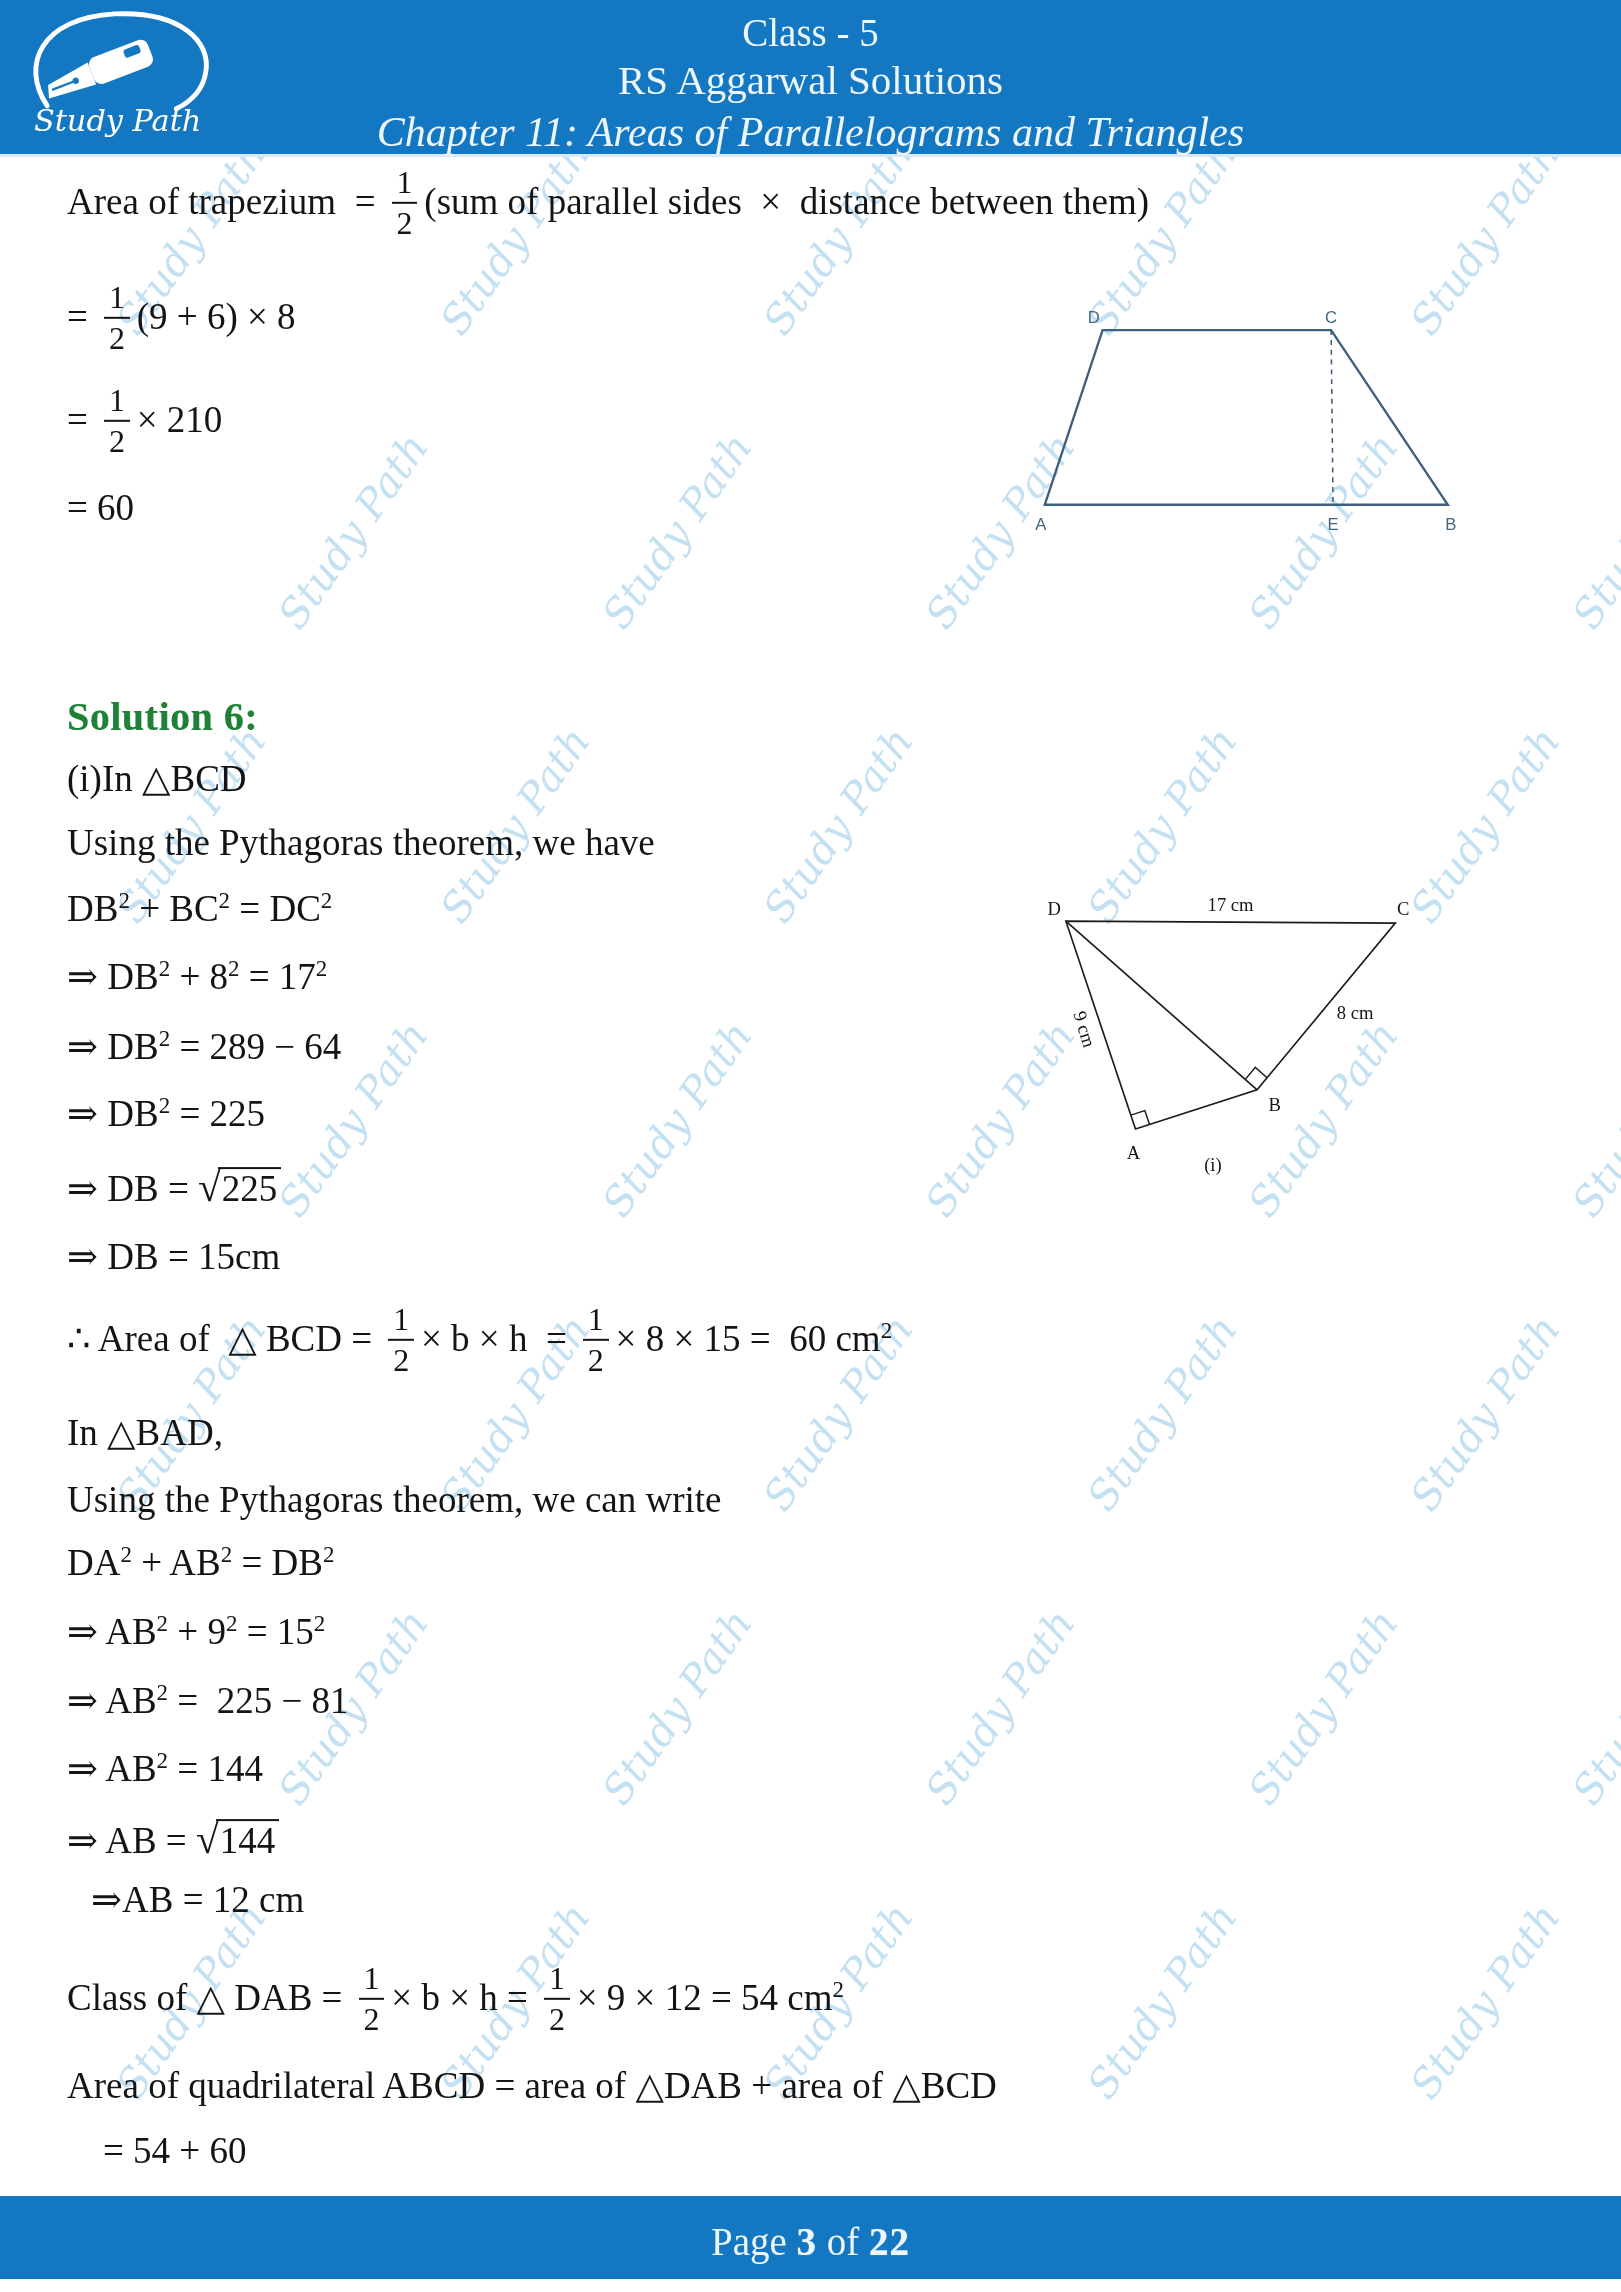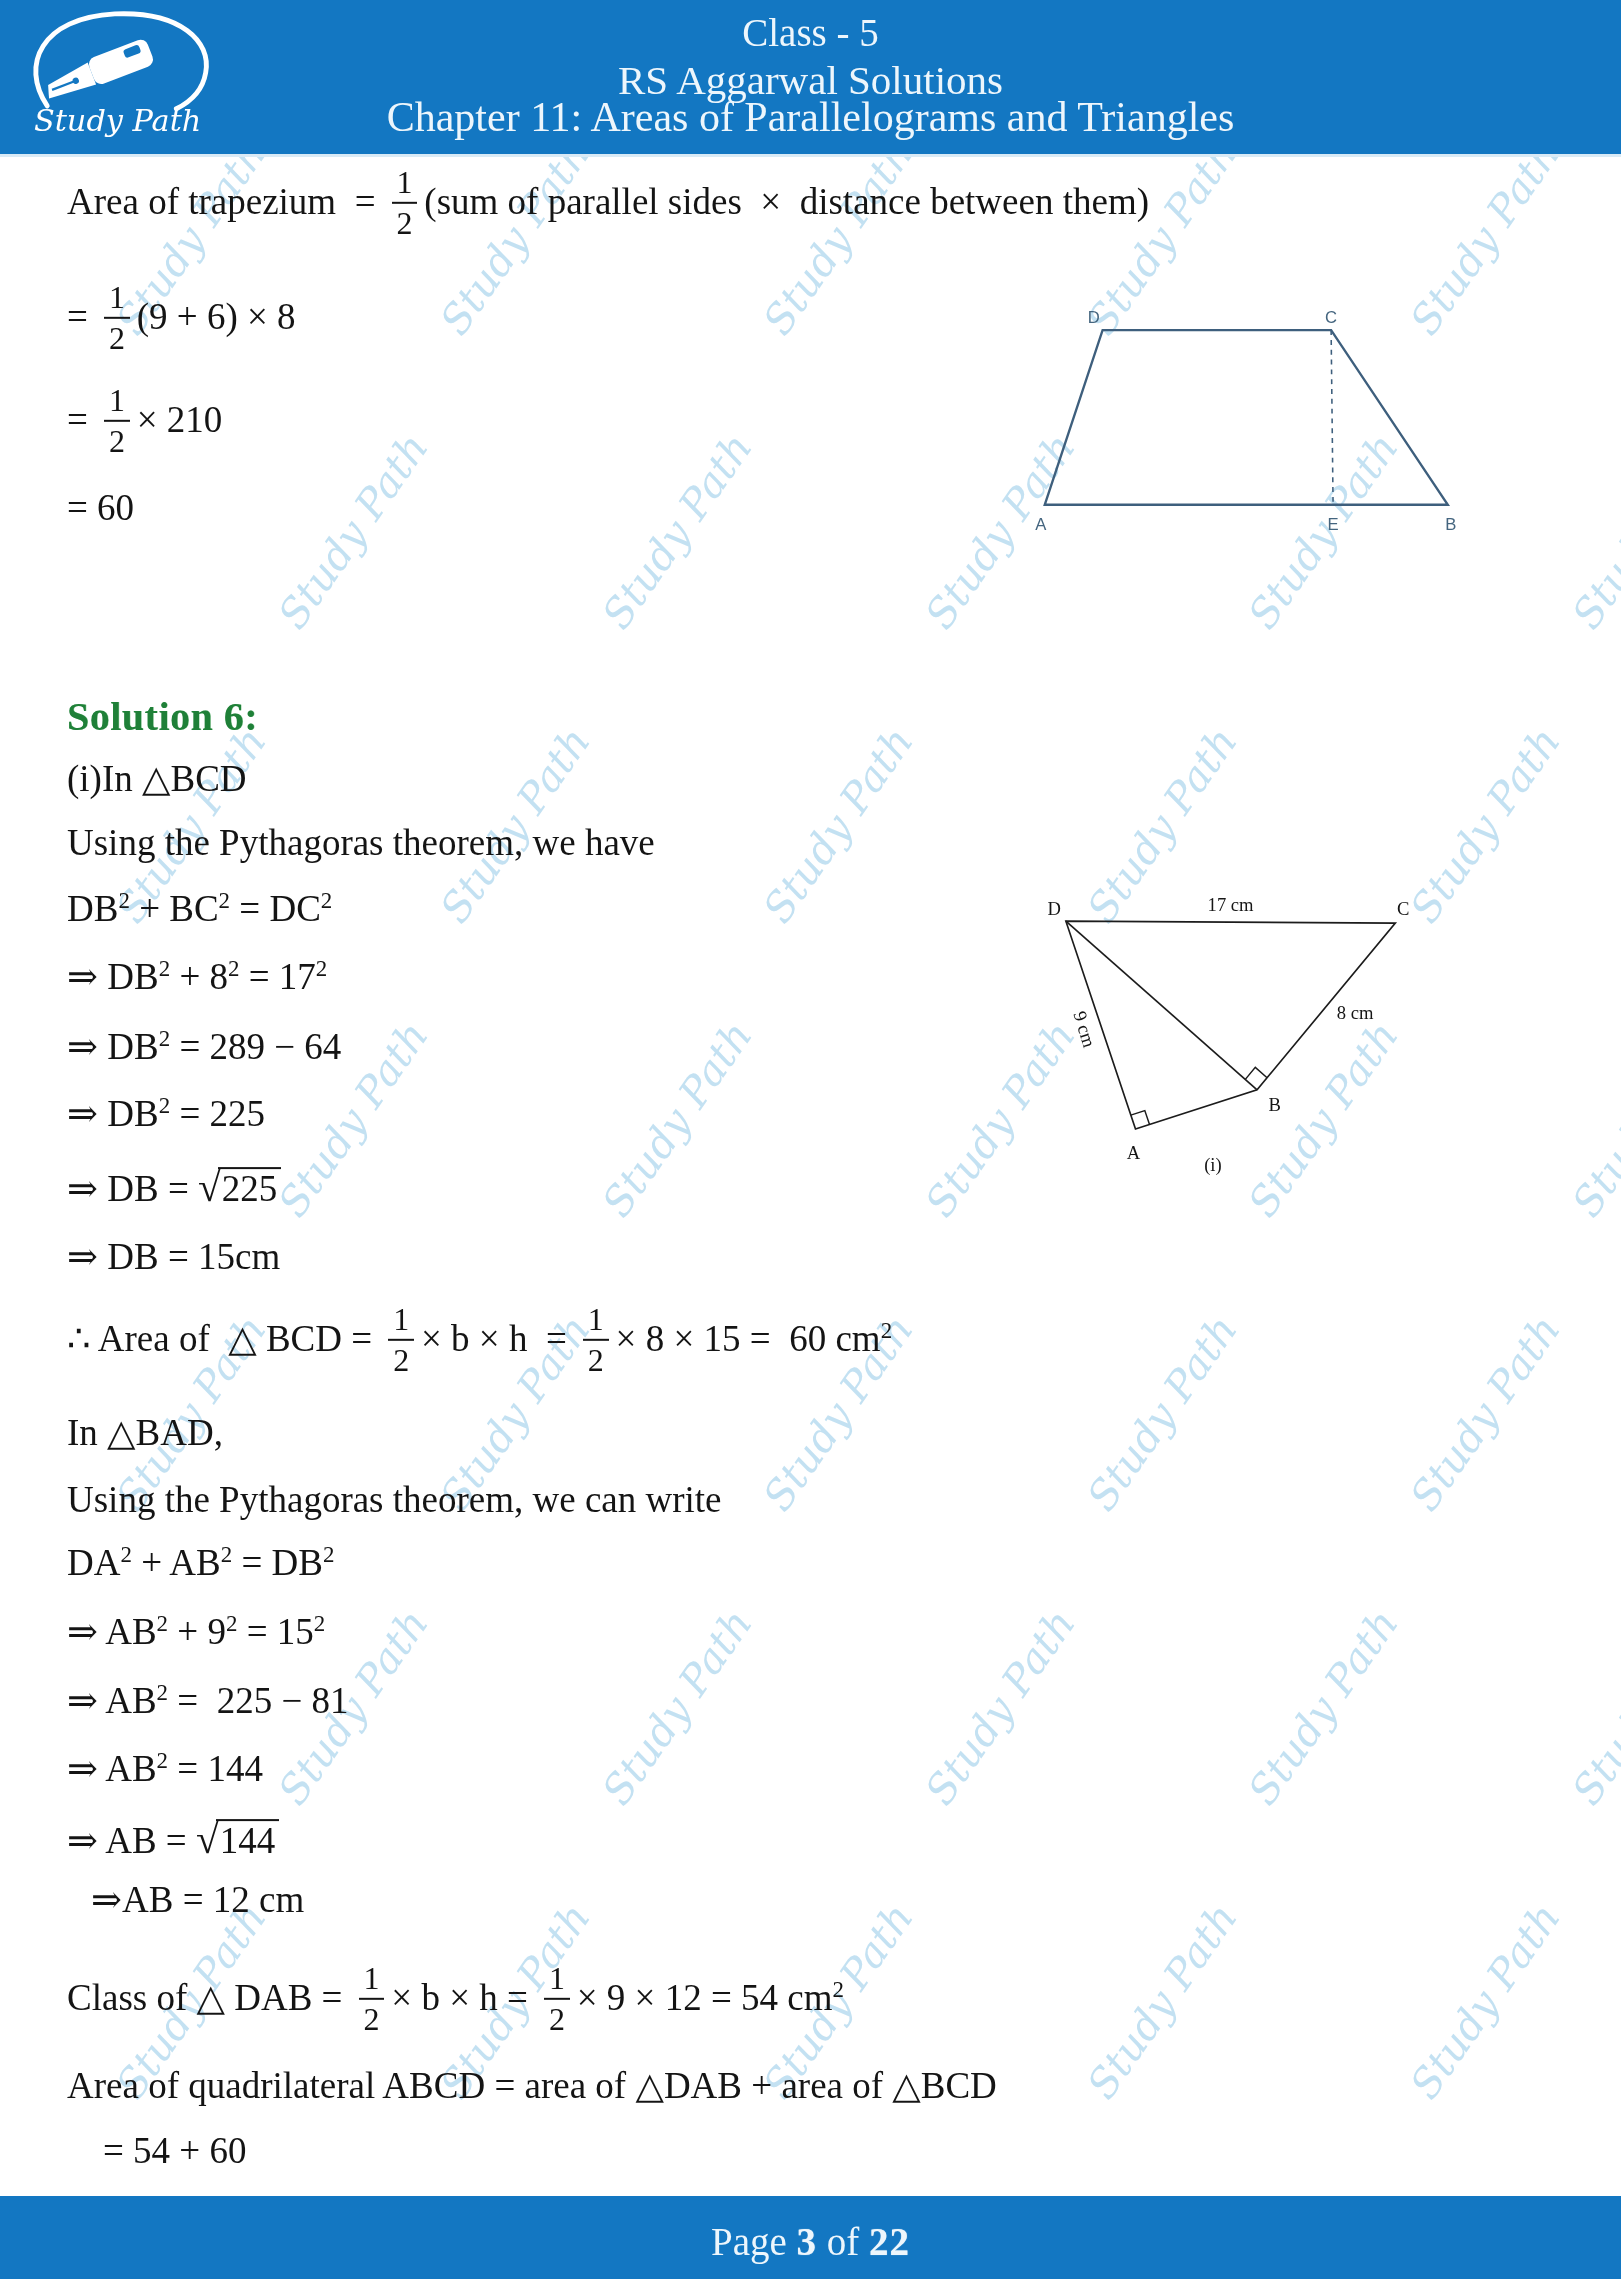--- a/index.html
+++ b/index.html
@@ -8,21 +8,21 @@
     background:#ffffff;overflow:hidden;
     font-family:"Liberation Serif","DejaVu Serif",serif;color:#141414;
   }
   
   .banner{position:absolute;left:0;right:0;background:#1377c2;color:#edf6fc;z-index:3;}
   .banner.header{top:0;height:154px;border-bottom:3.9px solid #d9eaf6;}
   .banner.footer{top:2196px;height:83px;}
   .banner-line{position:absolute;left:0;right:0;text-align:center;transform:translateY(-50%);line-height:1;}
   .bl1{top:32px;font-size:39px;}
   .bl2{top:80px;font-size:41px;}
-  .bl3{top:117px;font-size:42px;}
+  .bl3{top:132px;font-size:42px;font-style:italic;}
   .footer-text{position:absolute;left:0;right:0;top:45px;transform:translateY(-50%);
     text-align:center;font-size:39px;line-height:1;}
   .pgnum{font-weight:600;letter-spacing:1px;text-shadow:0 0 1px rgba(255,255,255,.65);}
   
   .logo{position:absolute;left:11.8px;top:3.9px;width:225px;height:147px;}
   
   #watermarks{position:absolute;left:0;top:154px;width:1621px;height:2042px;overflow:hidden;z-index:1;pointer-events:none;}
   .wm{position:absolute;font-family:"DejaVu Serif",serif;font-style:italic;font-size:41px;
       color:rgba(136,196,230,0.5);white-space:nowrap;transform:rotate(-55deg);}
   

